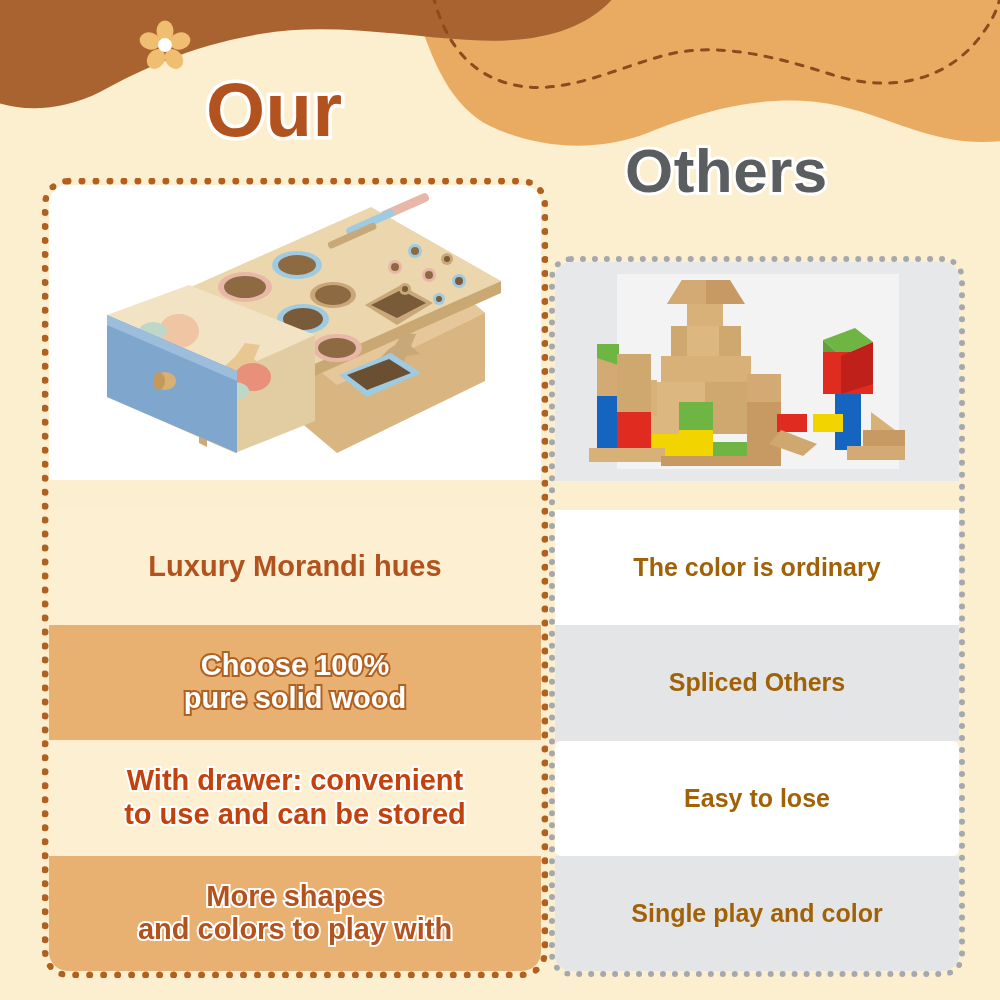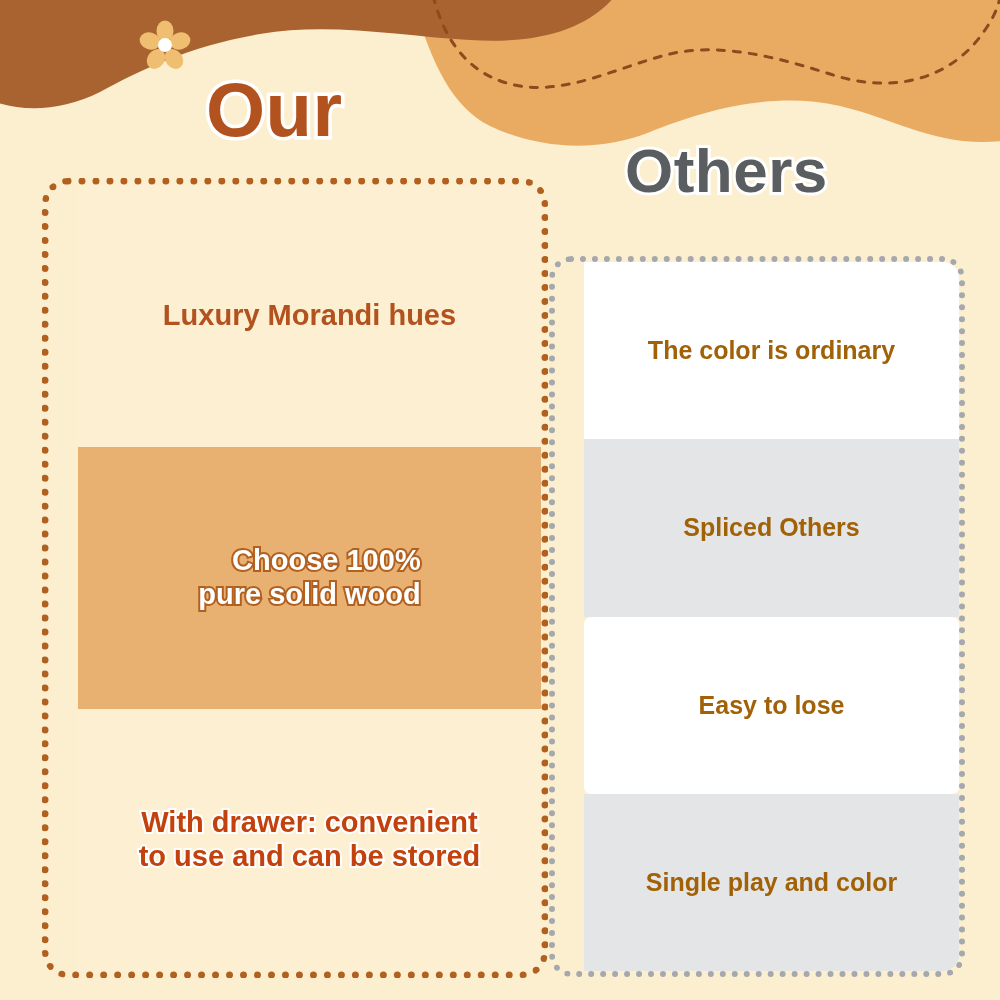--- a/index.html
+++ b/index.html
@@ -35,39 +35,39 @@
   .card-our{
     left:42px;top:178px;width:492px;height:786px;
     border-radius:26px;
     border:7px dotted #B2601F;
   }
   .card-others{
     left:549px;top:256px;width:404px;height:709px;
     border-radius:22px;
     border:6px dotted #A5A8AD;
   }
-  .card-inner{position:absolute;inset:0;display:flex;flex-direction:row;gap:29px;}
+  .card-inner{position:absolute;inset:0;display:flex;flex-direction:column;gap:29px;}
 
   
   .photo{position:relative;flex:0 0 auto;overflow:hidden;}
   .photo-our{height:295px;background:#FFFFFF;}
   .photo-others{height:219px;background:#E7E8E9;}
   .photo svg{position:absolute;left:0;top:0;}
 
   
   .rows{display:flex;flex-direction:column;flex:1 1 auto;}
   .row{
     flex:1 1 0;display:flex;align-items:center;justify-content:center;
     text-align:center;padding:0 14px;box-sizing:border-box;
   }
   .row-text{font-weight:bold;line-height:1.16;}
 
   
   .our-r0{background:#FCEFD2;}
-  .our-r1{background:#E8B172;text-align:right;}
+  .our-r1{background:#E8B172;}
   .our-r2{background:#FCEFD2;}
   .our-r3{background:#E8B172;}
   .our-r0 .row-text{font-size:29px;color:#B2521E;}
   .our-r1 .row-text{font-size:29px;color:#FFFFFF;-webkit-text-stroke:4px #B2601F;paint-order:stroke fill;}
   .our-r2 .row-text{font-size:29px;color:#c2410c;-webkit-text-stroke:4px #FFFFFF;paint-order:stroke fill;}
   .our-r3 .row-text{font-size:29px;color:#B2521E;-webkit-text-stroke:4px #FFFFFF;paint-order:stroke fill;}
 
   
   .oth-r0{background:#FFFFFF;}
   .oth-r1{background:#E4E5E7;}
@@ -181,20 +181,23 @@
       <div class="rows">
         <div class="row our-r0">
           <div class="row-text">Luxury Morandi hues</div>
         </div>
         <div class="row our-r1">
           <div class="row-text">Choose 100%<br>pure solid wood</div>
         </div>
         <div class="row our-r2">
           <div class="row-text">With drawer: convenient<br>to use and can be stored</div>
         </div>
+        <div class="row our-r3">
+          <div class="row-text">More shapes<br>and colors to play with</div>
+        </div>
       </div>
 
     </div>
   </div>
 
   <div class="card card-others oth">
     <div class="card-inner">
 
       <div class="photo photo-others">
         <svg width="404" height="219" viewBox="0 0 404 219" xmlns="http://www.w3.org/2000/svg">

